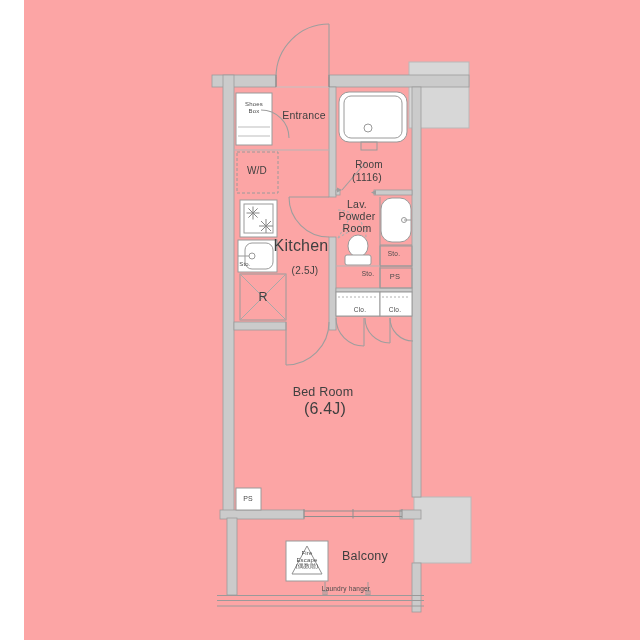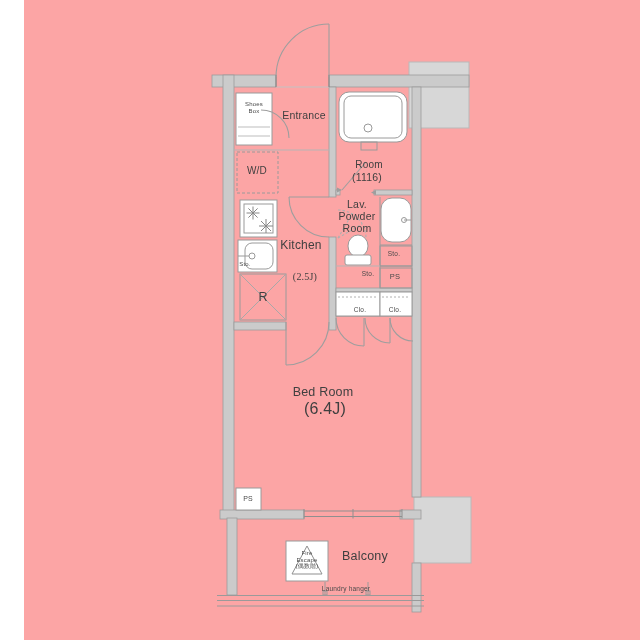--- a/index.html
+++ b/index.html
@@ -9,21 +9,21 @@
     margin-left:24px;
   }
   .stage svg{position:absolute;left:0;top:0;}
   .lbl{
     position:absolute;transform:translate(-50%,-50%);
     color:#3f3f3f;text-align:center;white-space:pre-line;line-height:1.12;
     letter-spacing:0.2px;
   }
   .fs6{font-size:6px;}   .fs65{font-size:6.5px;} .fs7{font-size:7px;}
   .fs75{font-size:7.5px;}.fs10{font-size:10.5px;}.fs11{font-size:10px;}
-  .fs115{font-size:12px;}.fs12{font-size:16px;} .fs125{font-size:12.5px;}
+  .fs115{font-size:16px;}.fs12{font-size:16px;} .fs125{font-size:12.5px;}
   .muted{color:#4a4a4a;}
 </style>
 </head>
 <body>
 
 <div class="stage">
 
   <svg width="640" height="640" viewBox="0 0 640 640">
 
     <g>
@@ -173,21 +173,21 @@
   <div class="lbl fs6 muted" style="left:230px;top:108px;">Shoes
 Box</div>
   <div class="lbl fs10" style="left:280px;top:116px;">Entrance</div>
   <div class="lbl fs11" style="left:233px;top:171px;">W/D</div>
   <div class="lbl fs11" style="left:345px;top:165px;">Room</div>
   <div class="lbl fs10" style="left:343px;top:178px;text-align:center;">(1116)</div>
   <div class="lbl fs10" style="left:333px;top:217px;">Lav.
 Powder
 Room</div>
   <div class="lbl fs115" style="left:277px;top:246px;">Kitchen</div>
-  <div class="lbl fs11" style="left:281px;top:277px;font-family:Liberation Serif, serif;">(2.5J)</div>
+  <div class="lbl fs11" style="left:281px;top:271px;">(2.5J)</div>
   <div class="lbl fs125" style="left:239px;top:297px;">R</div>
   <div class="lbl fs6 muted" style="left:221px;top:264px;">Sto.</div>
   <div class="lbl fs65 muted" style="left:344px;top:274px;">Sto.</div>
   <div class="lbl fs65 muted" style="left:370px;top:254px;">Sto.</div>
   <div class="lbl fs75 muted" style="left:371px;top:277px;">PS</div>
   <div class="lbl fs65 muted" style="left:336px;top:310px;">Clo.</div>
   <div class="lbl fs65 muted" style="left:371px;top:310px;">Clo.</div>
   <div class="lbl fs125" style="left:299px;top:392px;">Bed Room</div>
   <div class="lbl fs12" style="left:301px;top:409px;">(6.4J)</div>
   <div class="lbl fs7 muted" style="left:224px;top:499px;">PS</div>

